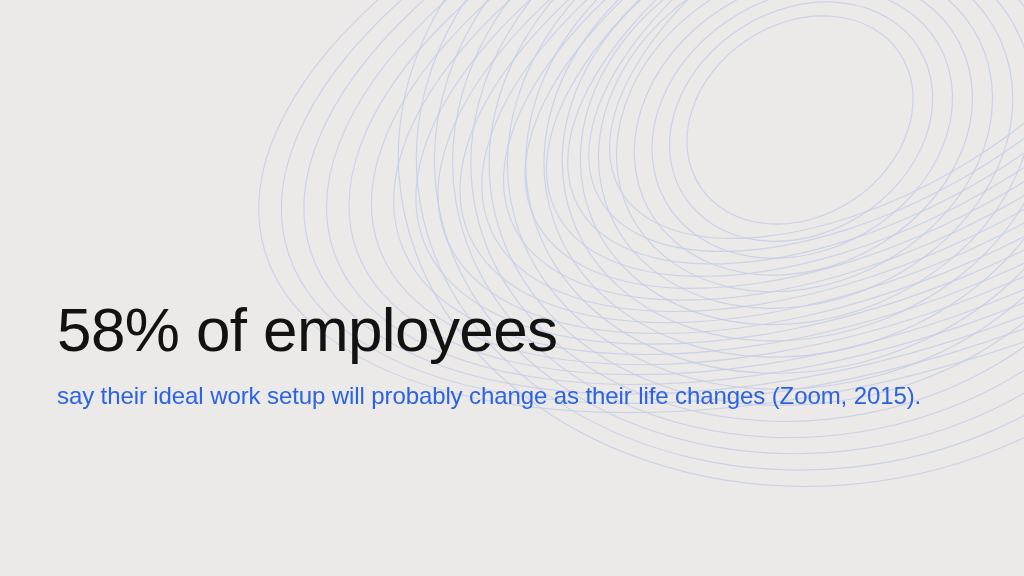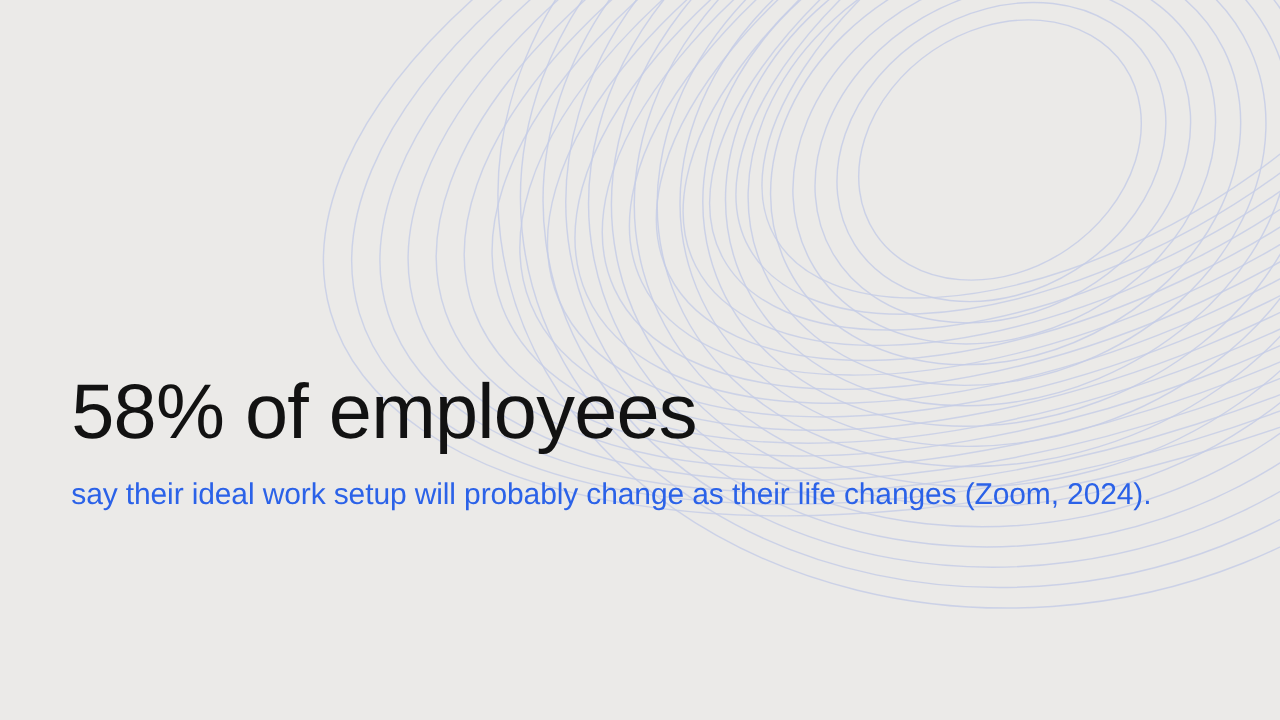--- a/index.html
+++ b/index.html
@@ -101,16 +101,16 @@
           <ellipse cx="871.88" cy="69.25" rx="568.13" ry="271.88" transform="rotate(-18.63 871.88 69.25)" stroke="#C5CCE6" stroke-width="1.15" opacity="0.8075" fill="none"></ellipse>
           <ellipse cx="871.25" cy="71.50" rx="588.75" ry="281.25" transform="rotate(-17.75 871.25 71.50)" stroke="#C5CCE6" stroke-width="1.15" opacity="0.8075" fill="none"></ellipse>
           <ellipse cx="870.63" cy="73.75" rx="609.38" ry="290.63" transform="rotate(-16.88 870.63 73.75)" stroke="#C5CCE6" stroke-width="1.15" opacity="0.8075" fill="none"></ellipse>
           <ellipse cx="870.00" cy="76.00" rx="630.00" ry="300.00" transform="rotate(-16.00 870.00 76.00)" stroke="#C5CCE6" stroke-width="1.15" opacity="0.8075" fill="none"></ellipse>
         </g>
     </svg>
   </div>
 
   <div id="text-block">
     <h1 id="headline">58% of employees</h1>
-    <p id="subtitle">say their ideal work setup will probably change as their life changes (Zoom, 2024).</p>
+    <p id="subtitle">say their ideal work setup will probably change as their life changes (Zoom, 2015).</p>
   </div>
 
 </div>
 
 </body></html>

